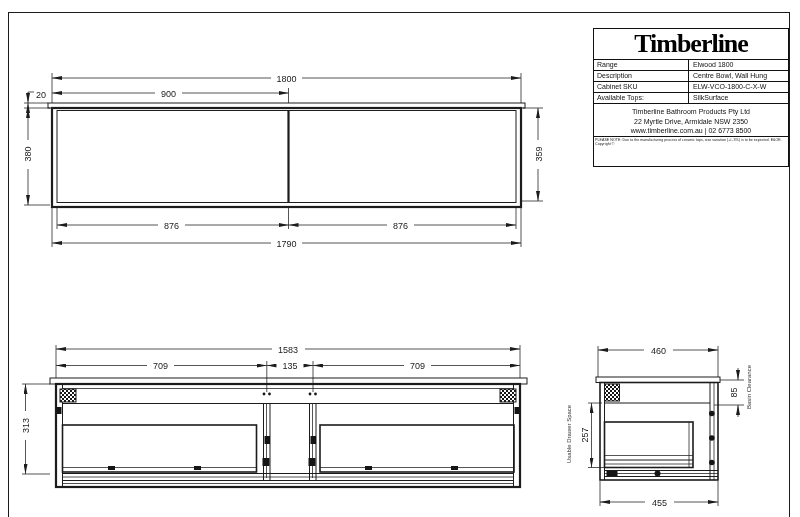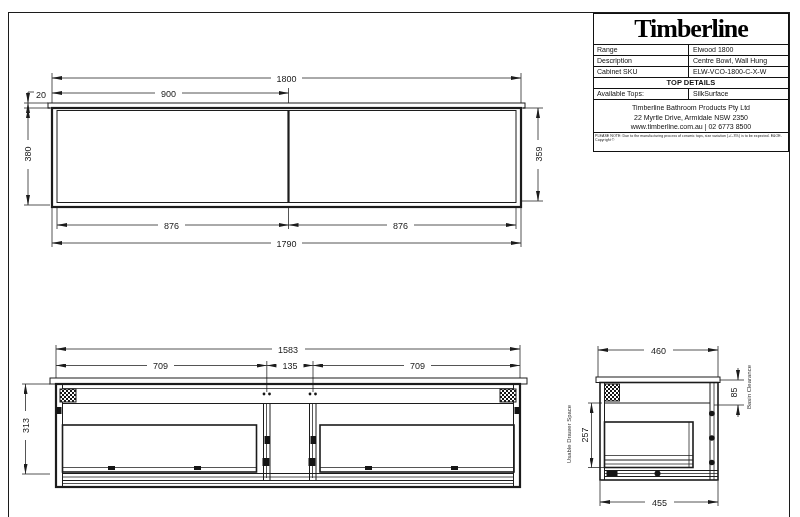--- a/index.html
+++ b/index.html
@@ -11,21 +11,21 @@
   .w1{stroke-width:1;}
   .w15{stroke-width:1.6;}
   .w2{stroke-width:2.2;}
   .bk{fill:#fff;stroke:none;}
   .blk{fill:#151515;stroke:none;}
   .hatch{fill:url(#chk);stroke:#1c1c1c;stroke-width:1;}
   text{font-family:"Liberation Sans",sans-serif;font-size:9px;fill:#222;}
   text.sm{font-size:6px;fill:#333;}
   .mid{text-anchor:middle;}
   
-  .tb{position:absolute;left:593px;top:13px;width:196px;height:139px;border:1px solid #111;
+  .tb{position:absolute;left:593px;top:28px;width:196px;height:139px;border:1px solid #111;
       background:#fff;box-sizing:border-box;}
   .tb-logo{height:30px;display:flex;align-items:center;justify-content:center;
       font-family:"Liberation Serif",serif;font-size:26px;font-weight:bold;letter-spacing:-1px;color:#000;}
   .tb-h{border-top:1px solid #111;height:11px;box-sizing:border-box;line-height:10px;
       text-align:center;font-weight:bold;font-size:7.5px;}
   .tb-row{border-top:1px solid #111;height:11px;box-sizing:border-box;display:flex;
       font-size:7px;line-height:10px;}
   .tb-row .lbl{width:94px;padding-left:3px;box-sizing:border-box;}
   .tb-row .val{flex:1;border-left:1px solid #111;padding-left:4px;box-sizing:border-box;}
   .tb-addr{border-top:1px solid #111;height:33px;box-sizing:border-box;text-align:center;
@@ -226,21 +226,20 @@
       <span class="val">Elwood 1800</span>
     </div>
     <div class="tb-row">
       <span class="lbl">Description</span>
       <span class="val">Centre Bowl, Wall Hung</span>
     </div>
     <div class="tb-row">
       <span class="lbl">Cabinet SKU</span>
       <span class="val">ELW-VCO-1800-C-X-W</span>
     </div>
-    <div class="tb-h">TOP DETAILS</div>
     <div class="tb-row">
       <span class="lbl">Available Tops:</span>
       <span class="val">SilkSurface</span>
     </div>
     <div class="tb-addr">
       <div>Timberline Bathroom Products Pty Ltd</div>
       <div>22 Myrtle Drive, Armidale NSW 2350</div>
       <div>www.timberline.com.au  |  02 6773 8500</div>
     </div>
     <div class="tb-note">

